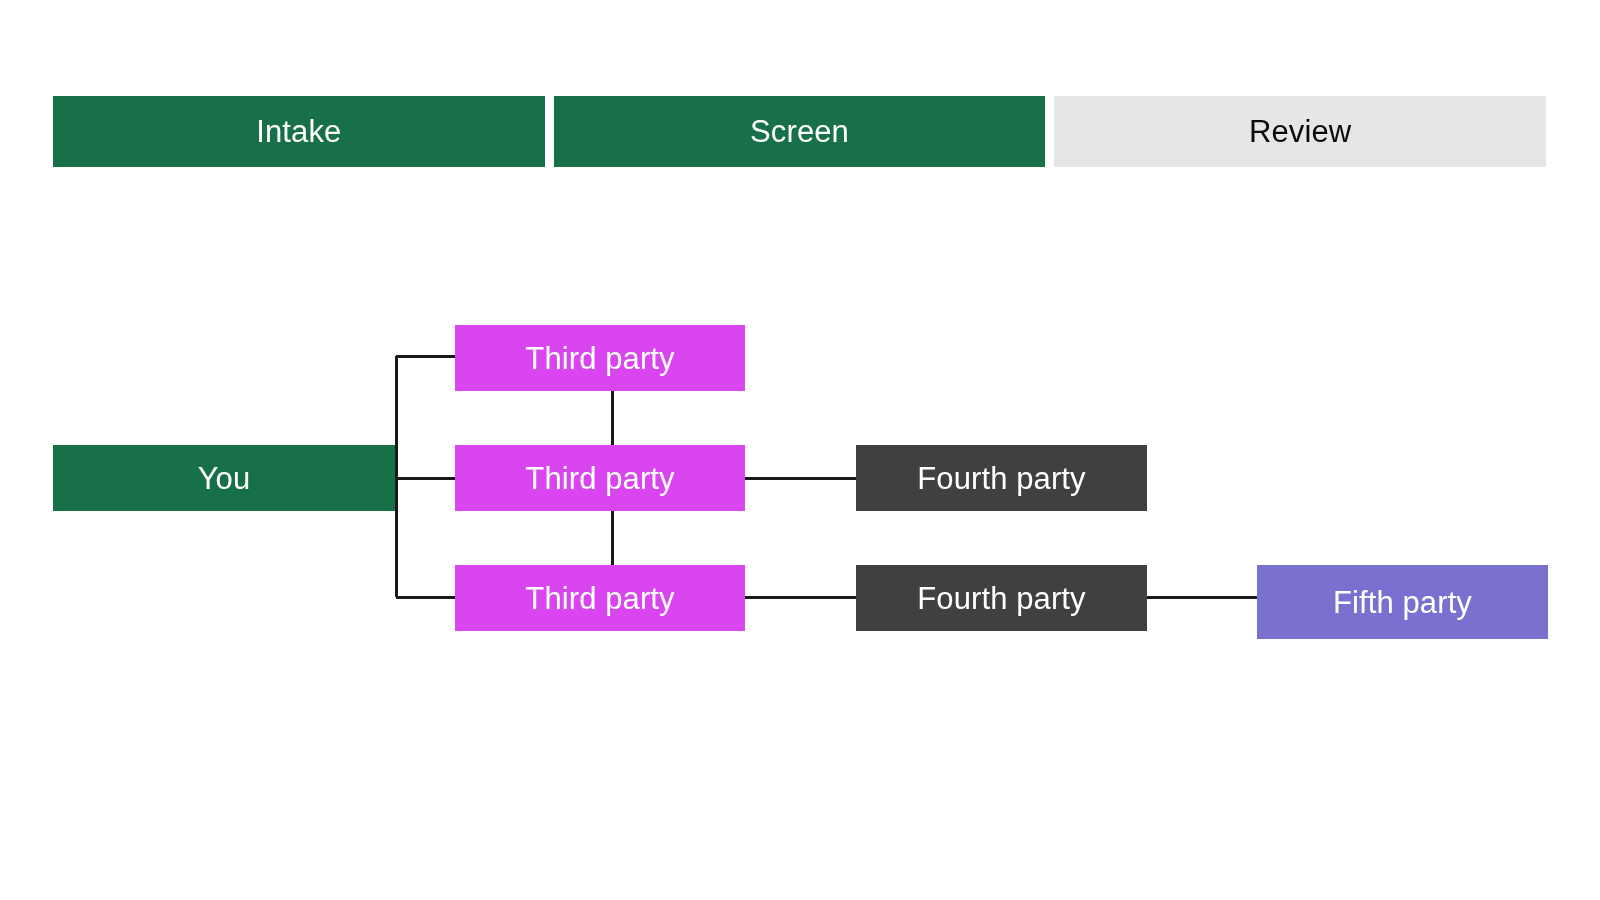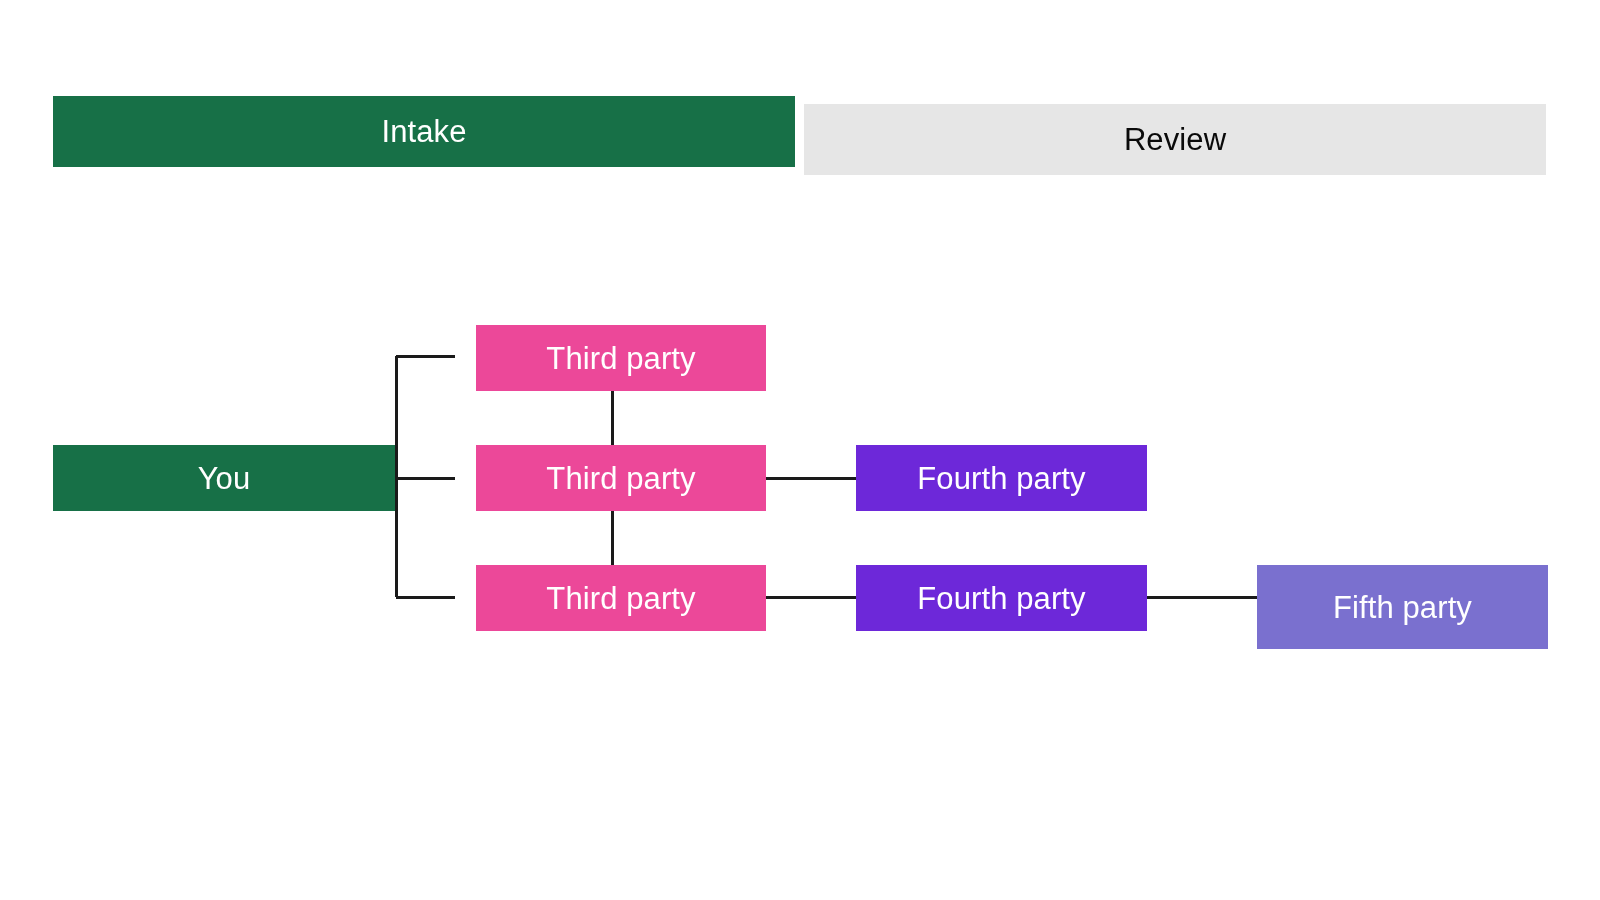--- a/index.html
+++ b/index.html
@@ -42,21 +42,20 @@
     box-sizing: border-box;
     user-select: none;
   }
   .stage-chip.done {
     background: #177047;
     color: #ffffff;
   }
   .stage-chip.todo {
     background: #e6e6e6;
     color: #0a0a0a;
-    margin-top: 8px;
   }
 
   
   #graph {
     position: absolute;
     left: 0;
     top: 0;
     width: 1600px;
     height: 900px;
   }
@@ -74,41 +73,44 @@
     align-items: center;
     justify-content: center;
     font-size: 31px;
     line-height: 1;
     color: #ffffff;
     letter-spacing: 0.1px;
     box-sizing: border-box;
     user-select: none;
   }
   .node.you       { background: #177047; }
-  .node.third     { background: #ec4899; margin-left: 21px; }
-  .node.fourth    { background: #6d28d9; }
+  .node.third     { background: #d946ef; }
+  .node.fourth    { background: #404040; }
   .node.fifth     { background: #7a70cf; }
 
   
   #node-you    { left: 53px;   top: 445px; width: 342px; height: 66px; }
   #node-tp-1   { left: 455px;  top: 325px; width: 290px; height: 66px; }
   #node-tp-2   { left: 455px;  top: 445px; width: 290px; height: 66px; }
   #node-tp-3   { left: 455px;  top: 565px; width: 290px; height: 66px; }
   #node-fp-1   { left: 856px;  top: 445px; width: 291px; height: 66px; }
   #node-fp-2   { left: 856px;  top: 565px; width: 291px; height: 66px; }
-  #node-5p-1   { left: 1257px; top: 565px; width: 291px; height: 84px; }
+  #node-5p-1   { left: 1257px; top: 565px; width: 291px; height: 74px; }
 </style>
 </head>
 <body>
 
 <div id="canvas">
 
   <div id="stage-row">
     <div class="stage-chip done">
       <span>Intake</span>
+    </div>
+    <div class="stage-chip done">
+      <span>Screen</span>
     </div>
     <div class="stage-chip todo">
       <span>Review</span>
     </div>
   </div>
 
   <div id="graph">
 
     <svg id="edge-layer" viewBox="0 0 1600 900">
       <g stroke="#1a1a1a" stroke-width="3" fill="none" shape-rendering="crispEdges">

